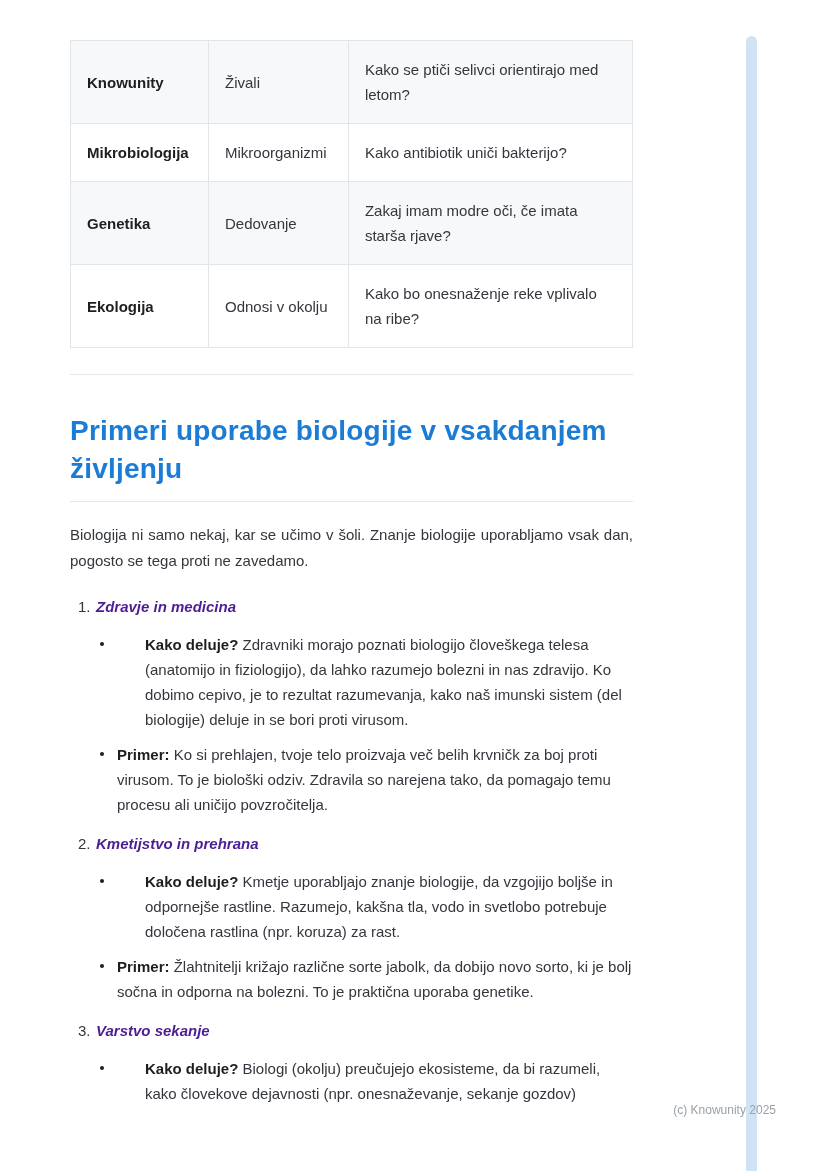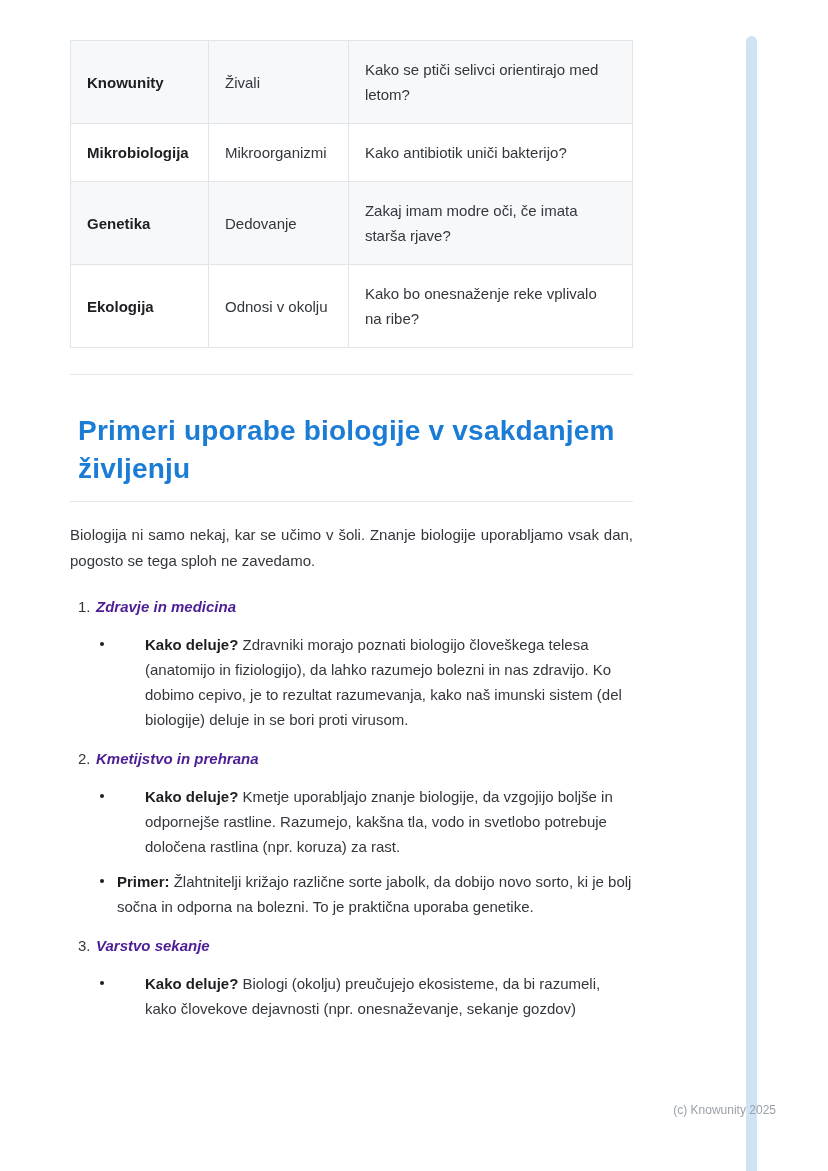--- a/index.html
+++ b/index.html
@@ -55,21 +55,20 @@
   .divider.after-table{margin-top:26px;}
   .divider.after-heading{margin-top:13px;}
   
   h1.section-heading{
     margin-top:37px;
     font-size:28px;
     line-height:38px;
     font-weight:bold;
     color:var(--heading-blue);
     letter-spacing:0.2px;
-    margin-left:8px;
   }
   
   p.intro{
     margin-top:20px;
     font-size:15px;
     line-height:26px;
     text-align:justify;
   }
   .numbered-list{
     margin-top:22px;
@@ -166,34 +165,38 @@
         </tr>
       </tbody>
     </table>
 
     <hr class="divider after-table">
 
     <h1 class="section-heading">Primeri uporabe biologije v vsakdanjem življenju</h1>
 
     <hr class="divider after-heading">
 
-    <p class="intro">Biologija ni samo nekaj, kar se učimo v šoli. Znanje biologije uporabljamo vsak dan, pogosto se tega sploh ne zavedamo.</p>
+    <p class="intro">Biologija ni samo nekaj, kar se učimo v šoli. Znanje biologije uporabljamo vsak dan, pogosto se tega proti ne zavedamo.</p>
 
     <div class="numbered-list">
 
       <div class="olitem">
         <div class="olhead">
           <span class="num">1.</span>
             <span class="ititle">Zdravje in medicina</span>
         </div>
         <ul class="bullets">
           <li class="bullet">
             <span class="dot"></span>
             <p class="bullet-p"><b>Kako deluje?</b> <span>Zdravniki morajo poznati biologijo človeškega telesa (anatomijo in fiziologijo), da lahko razumejo bolezni in nas zdravijo. Ko dobimo cepivo, je to rezultat razumevanja, kako naš imunski sistem (del biologije) deluje in se bori proti virusom.</span></p>
           </li>
+          <li class="bullet">
+            <span class="dot"></span>
+            <p class="bullet-p"><b>Primer:</b> <span>Ko si prehlajen, tvoje telo proizvaja več belih krvničk za boj proti virusom. To je biološki odziv. Zdravila so narejena tako, da pomagajo temu procesu ali uničijo povzročitelja.</span></p>
+          </li>
         </ul>
       </div>
 
       <div class="olitem">
         <div class="olhead">
           <span class="num">2.</span>
             <span class="ititle">Kmetijstvo in prehrana</span>
         </div>
         <ul class="bullets">
           <li class="bullet">

